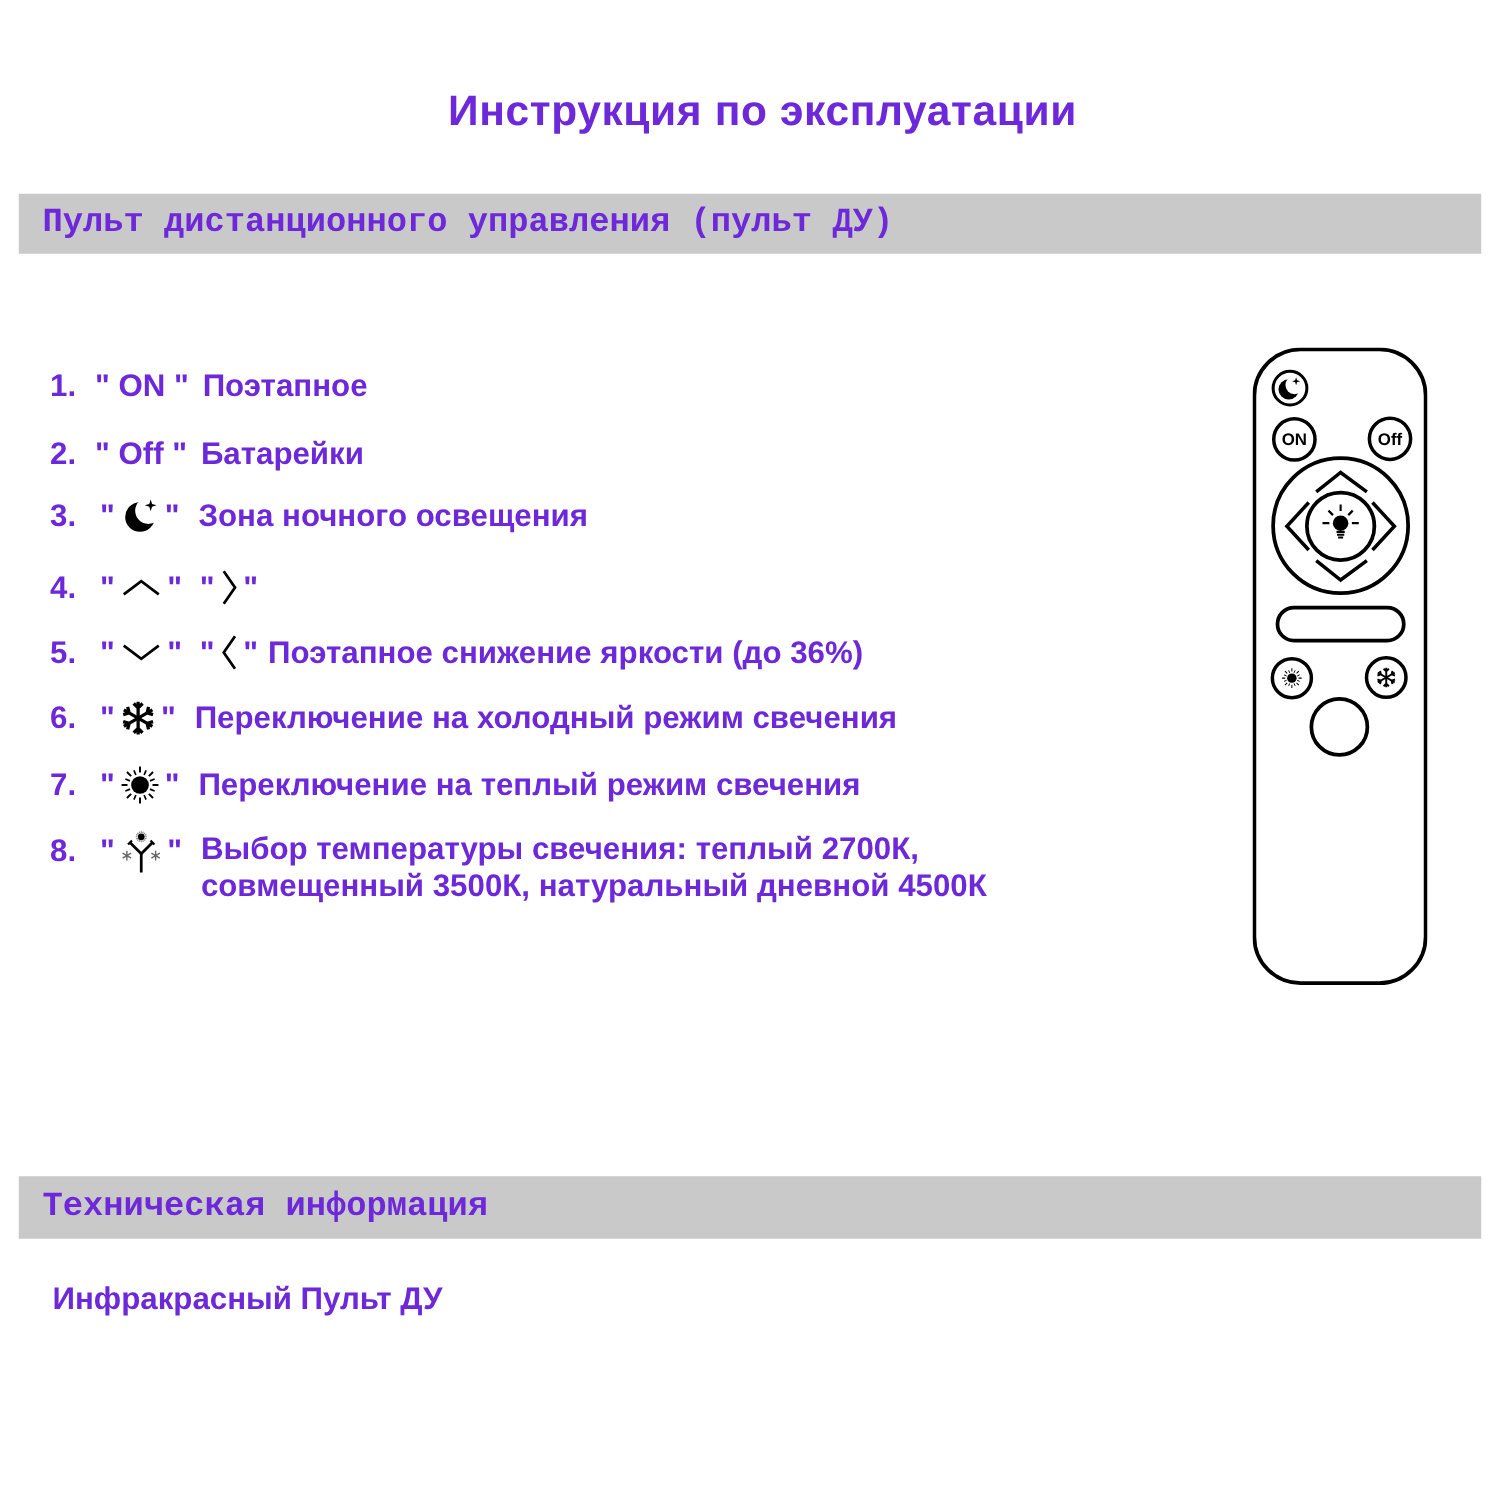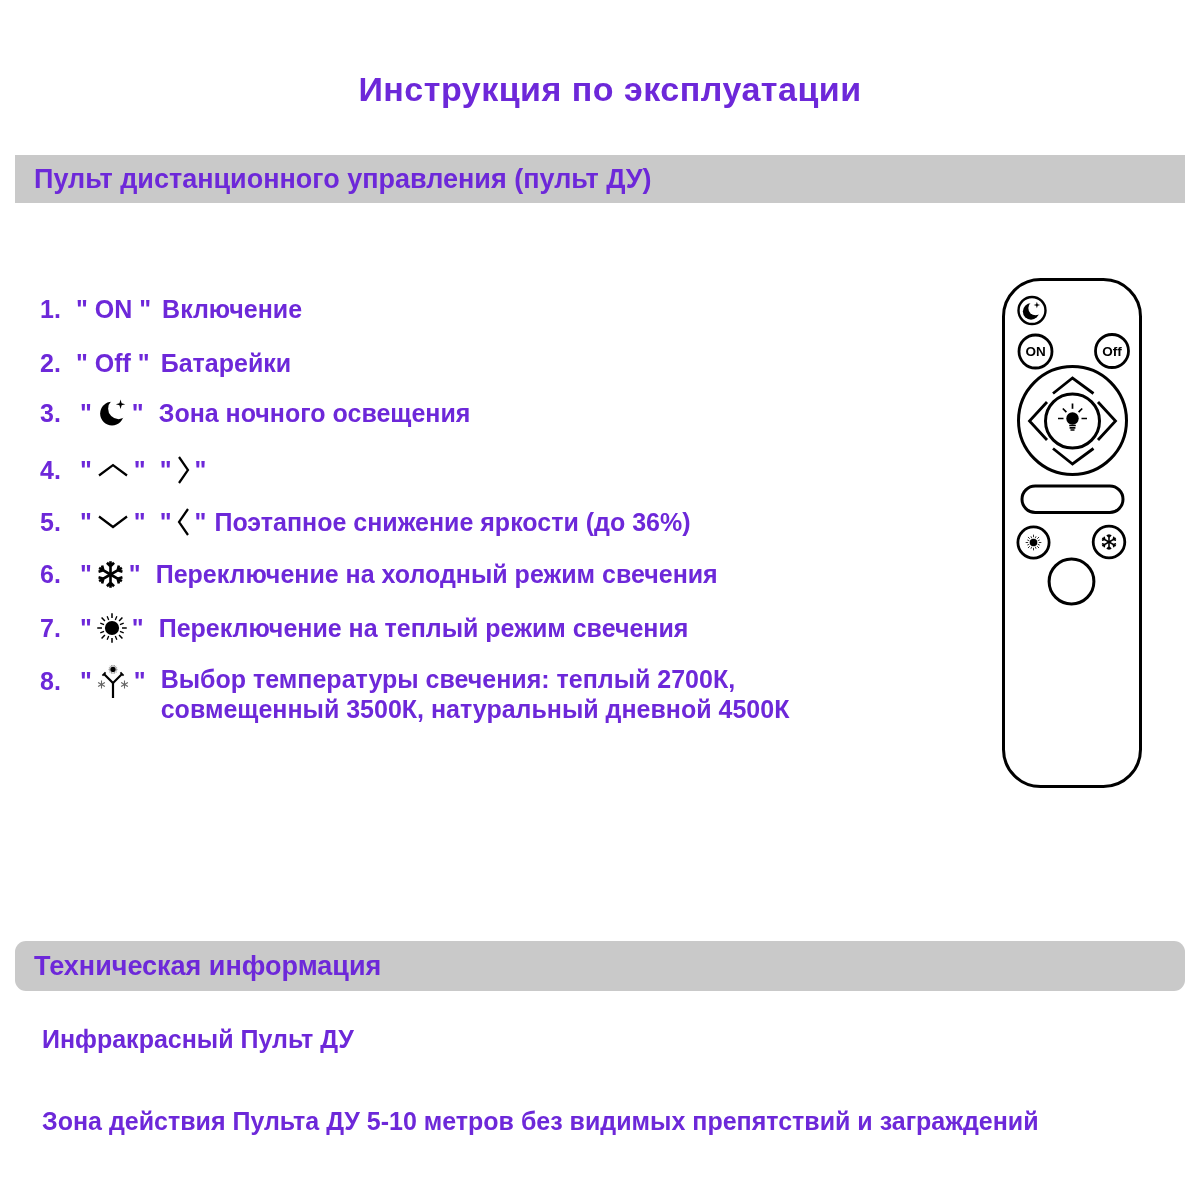--- a/index.html
+++ b/index.html
@@ -8,23 +8,24 @@
     font-family:"Liberation Sans",sans-serif;font-weight:700;color:#6d28d9;
   }
   .title{
     position:absolute;top:70px;left:20px;width:1180px;margin:0;
     text-align:center;font-size:34px;letter-spacing:0.5px;
   }
   .bar{
     position:absolute;left:15px;width:1170px;height:48px;
     display:flex;align-items:center;box-sizing:border-box;padding-left:19px;
     font-size:27px;
+    font-family:Liberation Mono, monospace;
   }
   .bar1{top:155px;}
-  .bar2{top:941px;height:50px;border-radius:11px;}
+  .bar2{top:941px;height:50px;}
   .row{
     position:absolute;left:40px;height:34px;display:flex;align-items:center;
     font-size:25px;white-space:nowrap;
   }
   .row .num{width:36px;}
   .q{margin:0 4px;}
   .g2{margin-left:10px;}
   .desc{margin-left:11px;}
   .desc2{margin-left:4px;}
   .row8{align-items:flex-start;height:auto;}
@@ -85,21 +86,21 @@
 
   <h1 class="title">Инструкция по эксплуатации</h1>
 
   <div class="bar bar1" style="background:#c9c9c9">
     <span>Пульт дистанционного управления (пульт ДУ)</span>
   </div>
 
   <div class="row" style="top:292px">
     <span class="num">1.</span>
     <span>" ON "</span>
-    <span class="desc">Включение</span>
+    <span class="desc">Поэтапное</span>
   </div>
 
   <div class="row" style="top:346px">
     <span class="num">2.</span>
     <span>" Off "</span>
     <span class="desc">Батарейки</span>
   </div>
 
   <div class="row" style="top:396px">
     <span class="num">3.</span>
@@ -245,15 +246,14 @@
     </g>
 
     <circle cx="69.5" cy="303.5" r="22.4" class="stroke" stroke-width="3"></circle>
   </svg>
 
   <div class="bar bar2" style="background:#c9c9c9">
     <span>Техническая информация</span>
   </div>
 
   <div class="tech-line" style="top:1024px">Инфракрасный Пульт ДУ</div>
-  <div class="tech-line" style="top:1106px">Зона действия Пульта ДУ 5-10 метров без видимых препятствий и заграждений</div>
 
 </div>
 
 </body></html>

